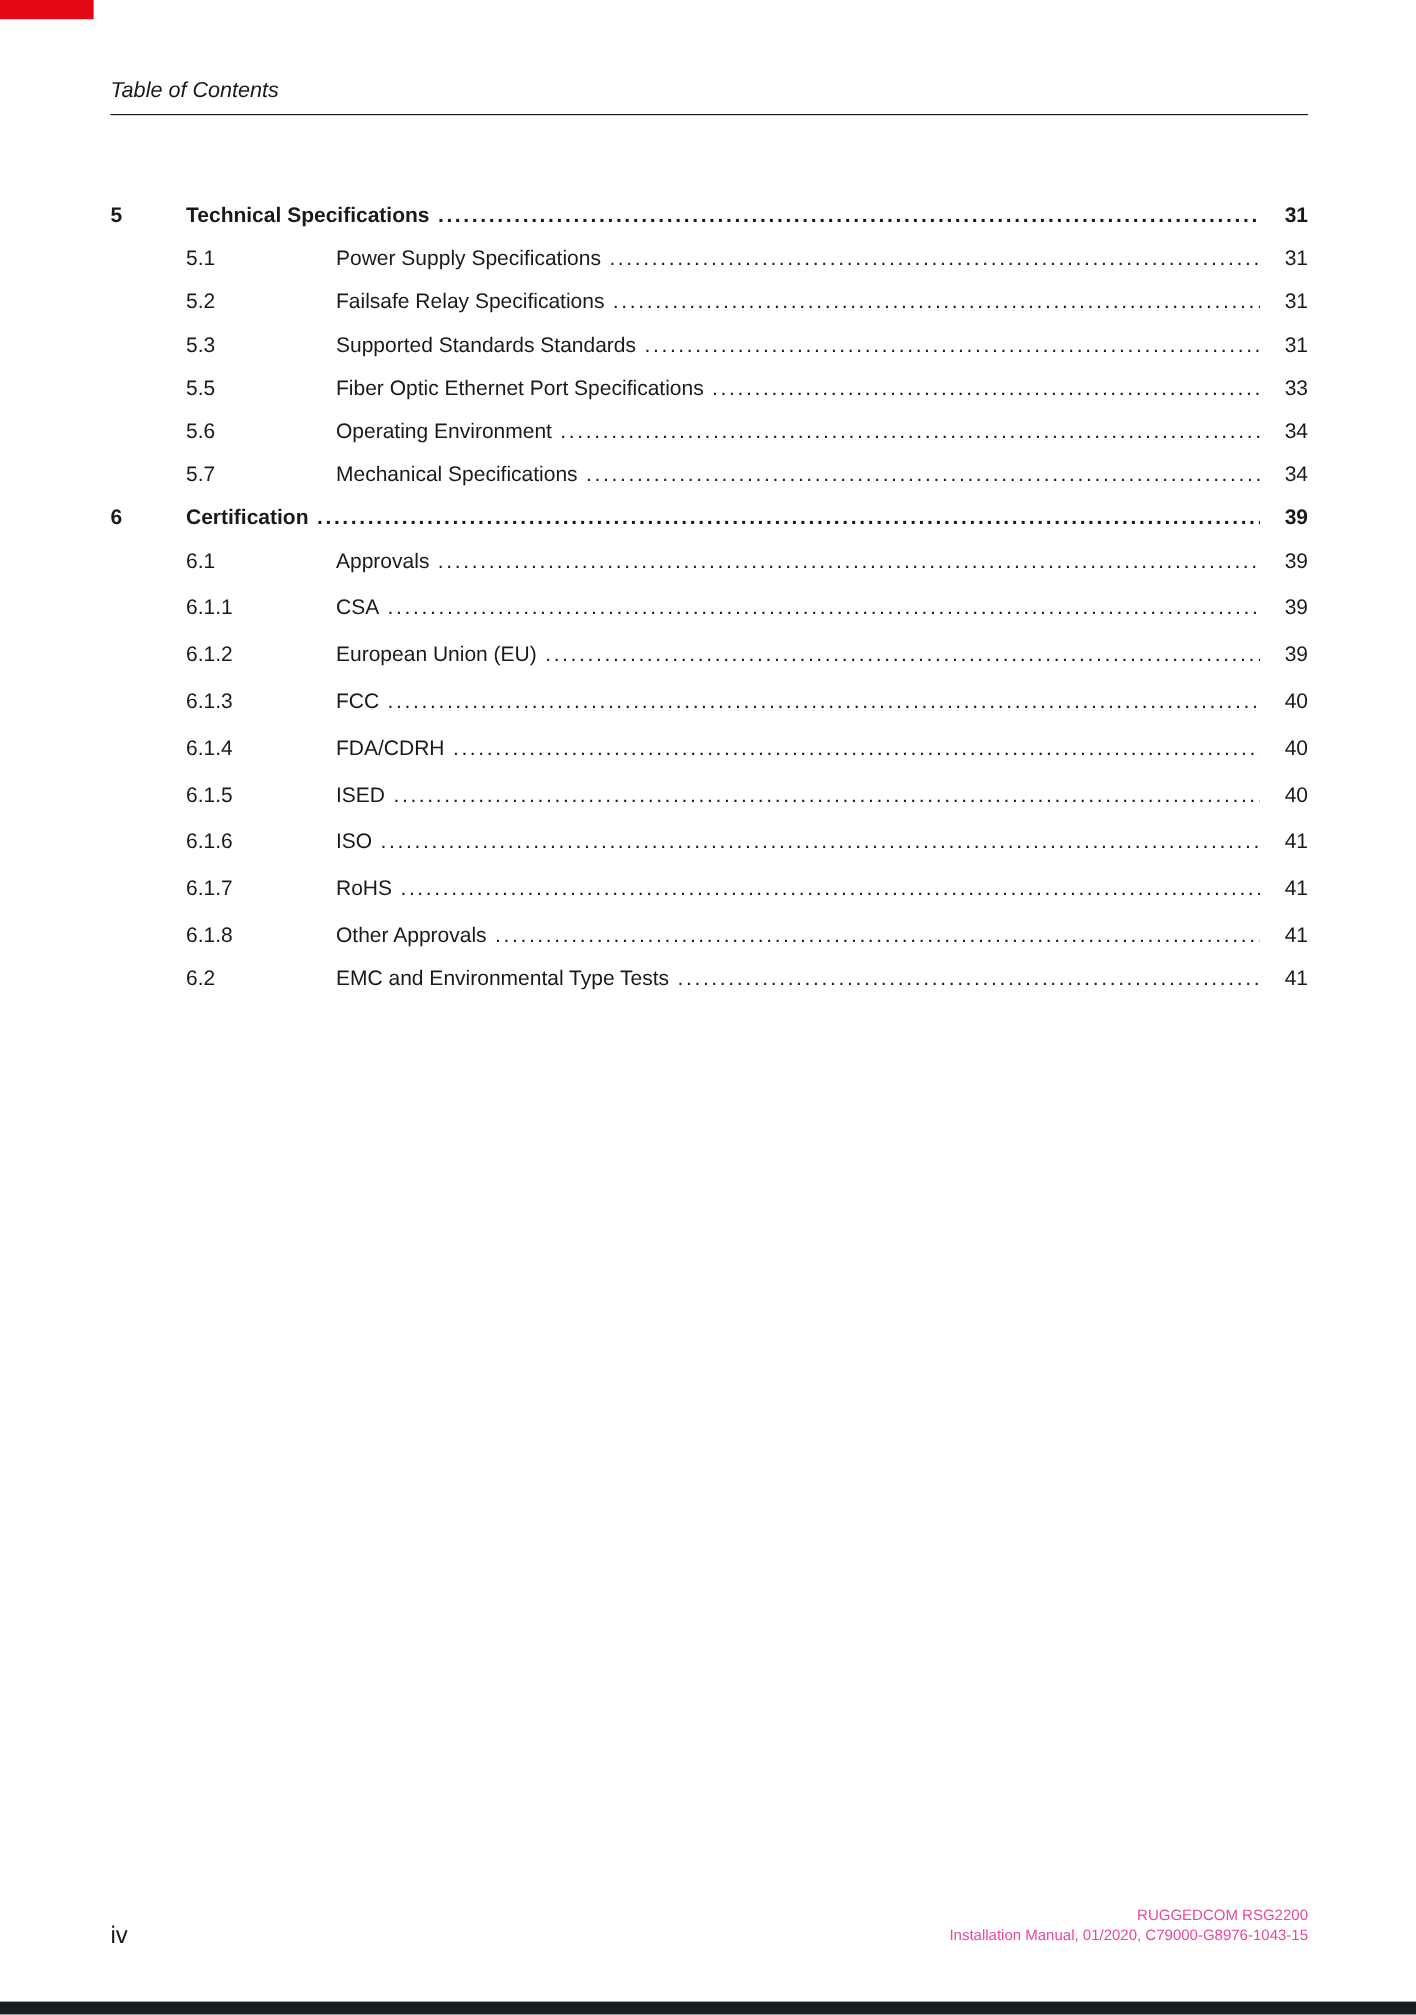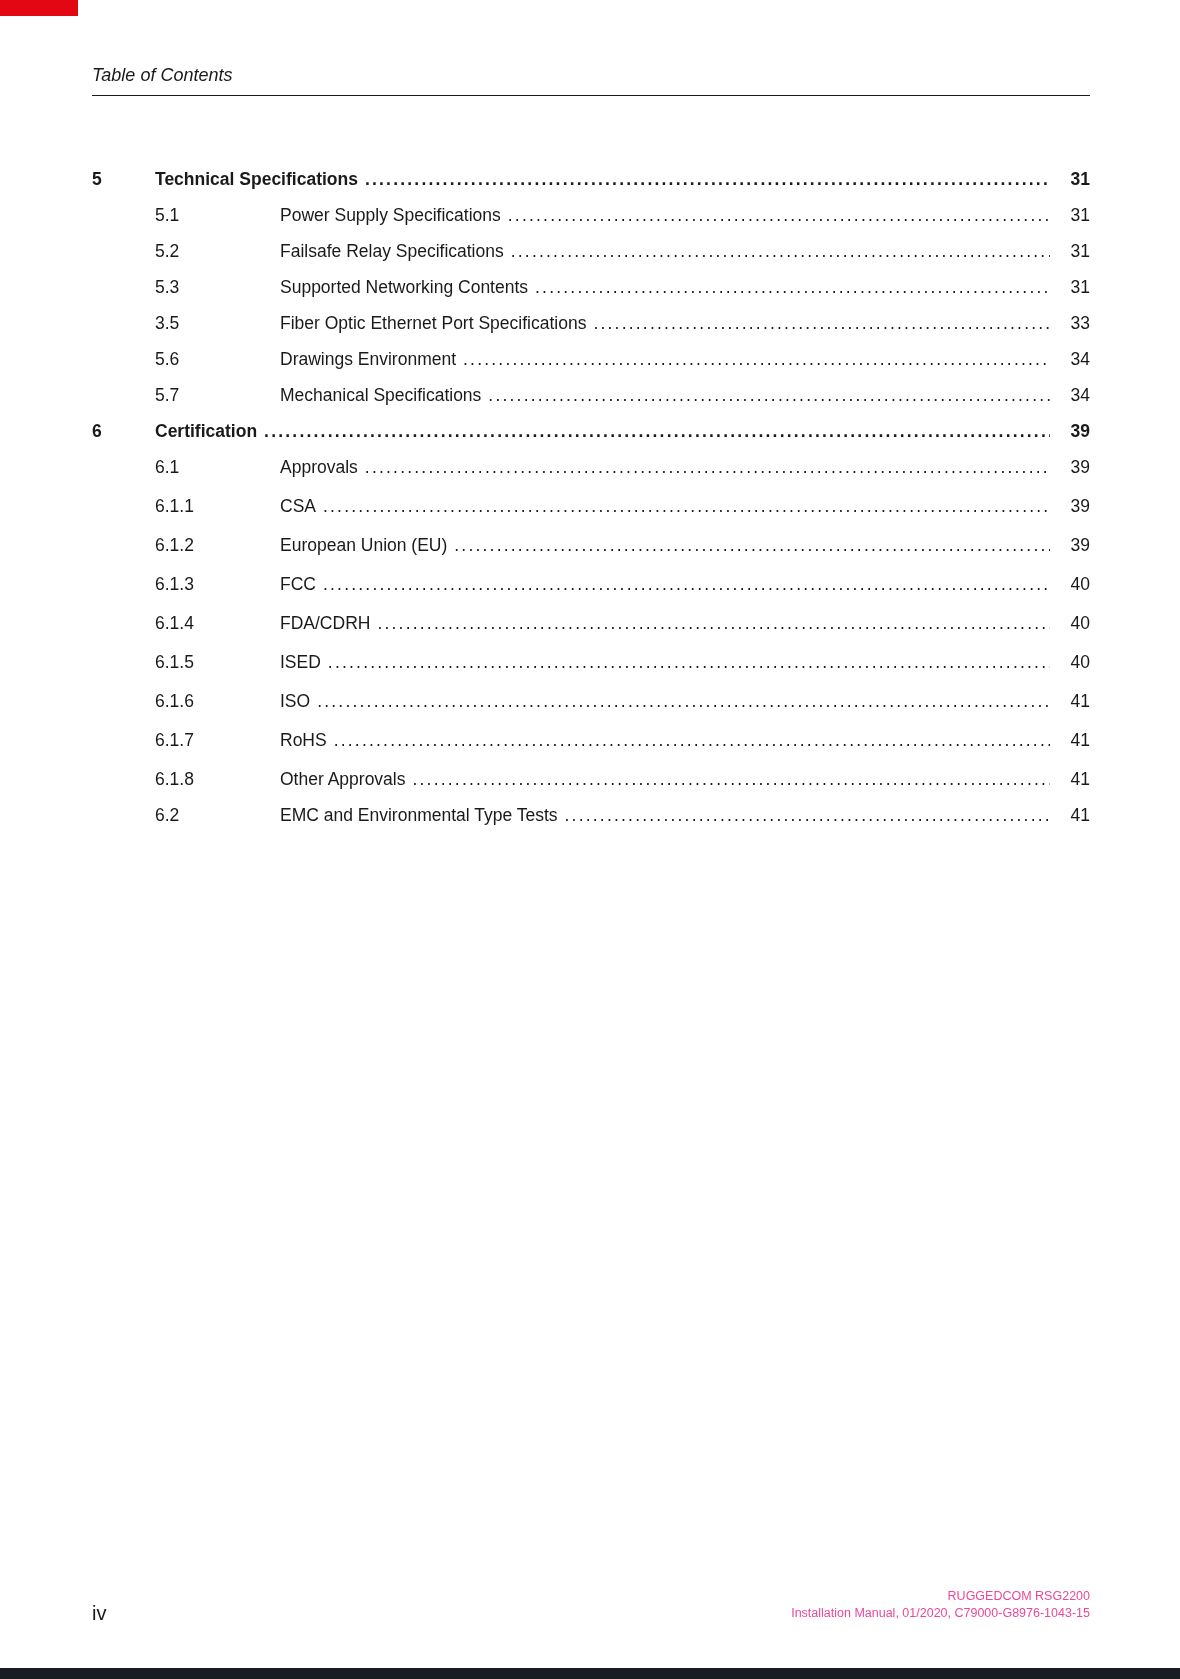--- a/index.html
+++ b/index.html
@@ -136,36 +136,36 @@
 
   <div class="toc-row level-section">
     <span class="toc-num">5.2</span>
     <span class="toc-title">Failsafe Relay Specifications</span>
     <span class="toc-leader"></span>
     <span class="toc-page">31</span>
   </div>
 
   <div class="toc-row level-section">
     <span class="toc-num">5.3</span>
-    <span class="toc-title">Supported Networking Contents</span>
-    <span class="toc-leader"></span>
-    <span class="toc-page">31</span>
-  </div>
-
-
-  <div class="toc-row level-section">
-    <span class="toc-num">3.5</span>
+    <span class="toc-title">Supported Standards Standards</span>
+    <span class="toc-leader"></span>
+    <span class="toc-page">31</span>
+  </div>
+
+
+  <div class="toc-row level-section">
+    <span class="toc-num">5.5</span>
     <span class="toc-title">Fiber Optic Ethernet Port Specifications</span>
     <span class="toc-leader"></span>
     <span class="toc-page">33</span>
   </div>
 
   <div class="toc-row level-section">
     <span class="toc-num">5.6</span>
-    <span class="toc-title">Drawings Environment</span>
+    <span class="toc-title">Operating Environment</span>
     <span class="toc-leader"></span>
     <span class="toc-page">34</span>
   </div>
 
   <div class="toc-row level-section">
     <span class="toc-num">5.7</span>
     <span class="toc-title">Mechanical Specifications</span>
     <span class="toc-leader"></span>
     <span class="toc-page">34</span>
   </div>

